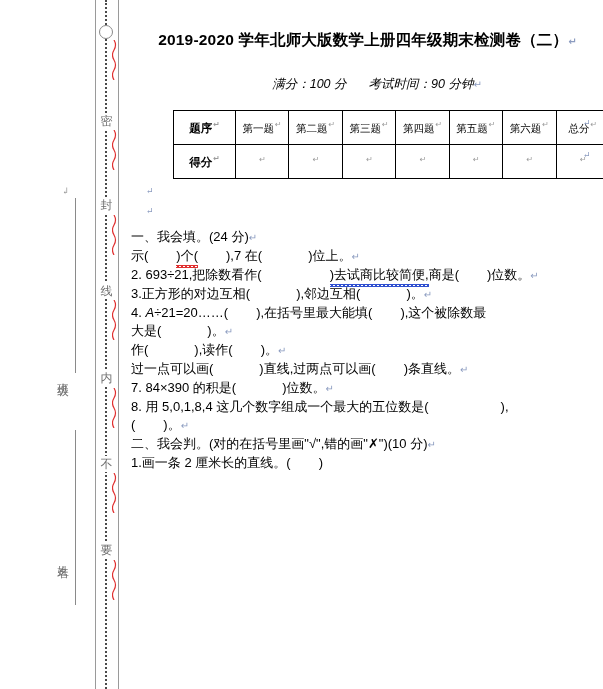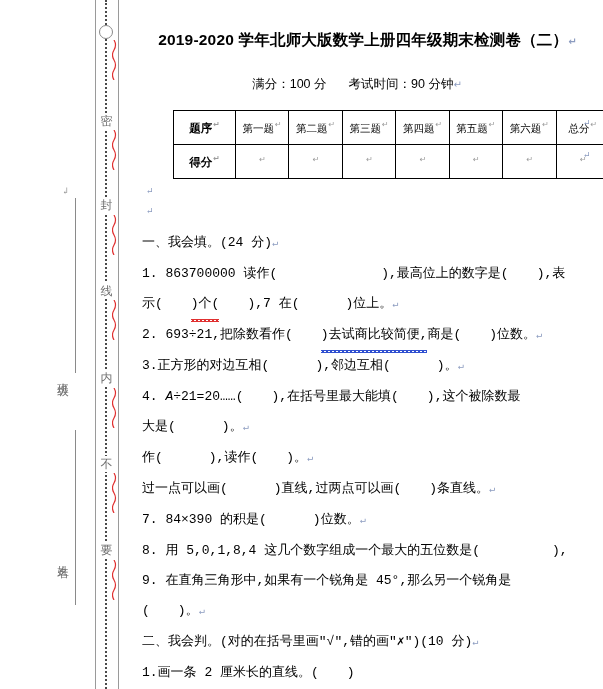--- a/index.html
+++ b/index.html
@@ -126,25 +126,26 @@
     width: 455px;
     text-align: center;
     font-size: 15.5px;
     font-weight: bold;
     font-family: "Liberation Sans", "DejaVu Sans", sans-serif;
     letter-spacing: 0.2px;
     white-space: nowrap;
   }
   .paper-meta {
     position: absolute;
-    left: 4px; top: 76px;
+    left: 24px; top: 76px;
     width: 450px;
     text-align: center;
     font-size: 12.5px;
     font-family: "Liberation Sans", "DejaVu Sans", sans-serif;
+    font-style: italic;
   }
   .paper-meta .gap { display: inline-block; width: 22px; }
   .pilcrow {
     color: #8c9cc0;
     font-size: 10px;
     vertical-align: baseline;
   }
 
   
   table.score-table {
@@ -179,25 +180,25 @@
   }
   .tbl-outer-mark {
     position: absolute;
     font-size: 9px;
     color: #8c9cc0;
   }
 
   
   .body-text {
     position: absolute;
-    left: 14px; top: 228px;
+    left: 3px; top: 228px;
     width: 458px;
     font-size: 13px;
-    font-family: Liberation Mono, monospace;
-    line-height: 30px;
+    font-family: Liberation Sans, sans-serif;
+    line-height: 18px;
     color: #000;
   }
   .qline { white-space: nowrap; }
   .blank-s  { display: inline-block; width: 28px; }
   .blank-m  { display: inline-block; width: 46px; }
   .blank-l  { display: inline-block; width: 72px; }
   .blank-xl { display: inline-block; width: 104px; }
   .ital { font-style: italic; }
   .redsquig {
     display: inline-block;
@@ -209,20 +210,21 @@
     left: 0; right: 0; bottom: -3px;
     height: 3px;
     background-image:
       linear-gradient(45deg, transparent 40%, #e03030 40%, #e03030 60%, transparent 60%),
       linear-gradient(-45deg, transparent 40%, #e03030 40%, #e03030 60%, transparent 60%);
     background-size: 4px 3px;
   }
   .bluesquig {
     display: inline-block;
     position: relative;
+    margin-left: 40px;
   }
   .bluesquig::after {
     content: "";
     position: absolute;
     left: 0; right: 0; bottom: -3px;
     height: 3px;
     background-image:
       linear-gradient(45deg, transparent 40%, #3050d0 40%, #3050d0 60%, transparent 60%),
       linear-gradient(-45deg, transparent 40%, #3050d0 40%, #3050d0 60%, transparent 60%);
     background-size: 4px 3px;
@@ -326,39 +328,37 @@
     </table>
   <div class="tbl-outer-mark" style="left:455px; top:118px;">↵</div>
   <div class="tbl-outer-mark" style="left:455px; top:150px;">↵</div>
   <div class="tbl-outer-mark" style="left:18px; top:186px;">↵</div>
   <div class="tbl-outer-mark" style="left:18px; top:206px;">↵</div>
 
   <div class="body-text">
 
     <div class="qline"><span>一、我会填。(24 分)</span><span class="pilcrow">↵</span></div>
 
-    <div class="qline"><span>1. 863700000 读作(</span><span class="blank-xl"></span><span>),最高位上的数字是(</span><span class="blank-s"></span><span>),表</span></div>
     <div class="qline"><span>示(</span><span class="blank-s"></span><span class="redsquig">)个(</span><span class="blank-s"></span><span>),7 在(</span><span class="blank-m"></span><span>)位上。</span><span class="pilcrow">↵</span></div>
 
     <div class="qline"><span>2. 693÷21,把除数看作(</span><span class="blank-s"></span><span class="bluesquig">)去试商比较简便,</span><span>商是(</span><span class="blank-s"></span><span>)位数。</span><span class="pilcrow">↵</span></div>
 
     <div class="qline"><span>3.正方形的对边互相(</span><span class="blank-m"></span><span>),邻边互相(</span><span class="blank-m"></span><span>)。</span><span class="pilcrow">↵</span></div>
 
     <div class="qline"><span>4. </span><span class="ital">A</span><span>÷21=20……(</span><span class="blank-s"></span><span>),在括号里最大能填(</span><span class="blank-s"></span><span>),这个被除数最</span></div>
     <div class="qline"><span>大是(</span><span class="blank-m"></span><span>)。</span><span class="pilcrow">↵</span></div>
 
     <div class="qline"><span>作(</span><span class="blank-m"></span><span>),读作(</span><span class="blank-s"></span><span>)。</span><span class="pilcrow">↵</span></div>
 
     <div class="qline"><span>过一点可以画(</span><span class="blank-m"></span><span>)直线,过两点可以画(</span><span class="blank-s"></span><span>)条直线。</span><span class="pilcrow">↵</span></div>
 
     <div class="qline"><span>7. 84×390 的积是(</span><span class="blank-m"></span><span>)位数。</span><span class="pilcrow">↵</span></div>
 
     <div class="qline"><span>8. 用 5,0,1,8,4 这几个数字组成一个最大的五位数是(</span><span class="blank-l"></span><span>),</span></div>
 
-    <div class="qline"><span>9. 在直角三角形中,如果有一个锐角是 45°,那么另一个锐角是</span></div>
     <div class="qline"><span>(</span><span class="blank-s"></span><span>)。</span><span class="pilcrow">↵</span></div>
 
     <div class="qline"><span>二、我会判。(对的在括号里画"√",错的画"✗")(10 分)</span><span class="pilcrow">↵</span></div>
 
     <div class="qline"><span>1.画一条 2 厘米长的直线。(</span><span class="blank-s"></span><span>)</span></div>
 
   </div>
 </div>
 
 </body></html>

